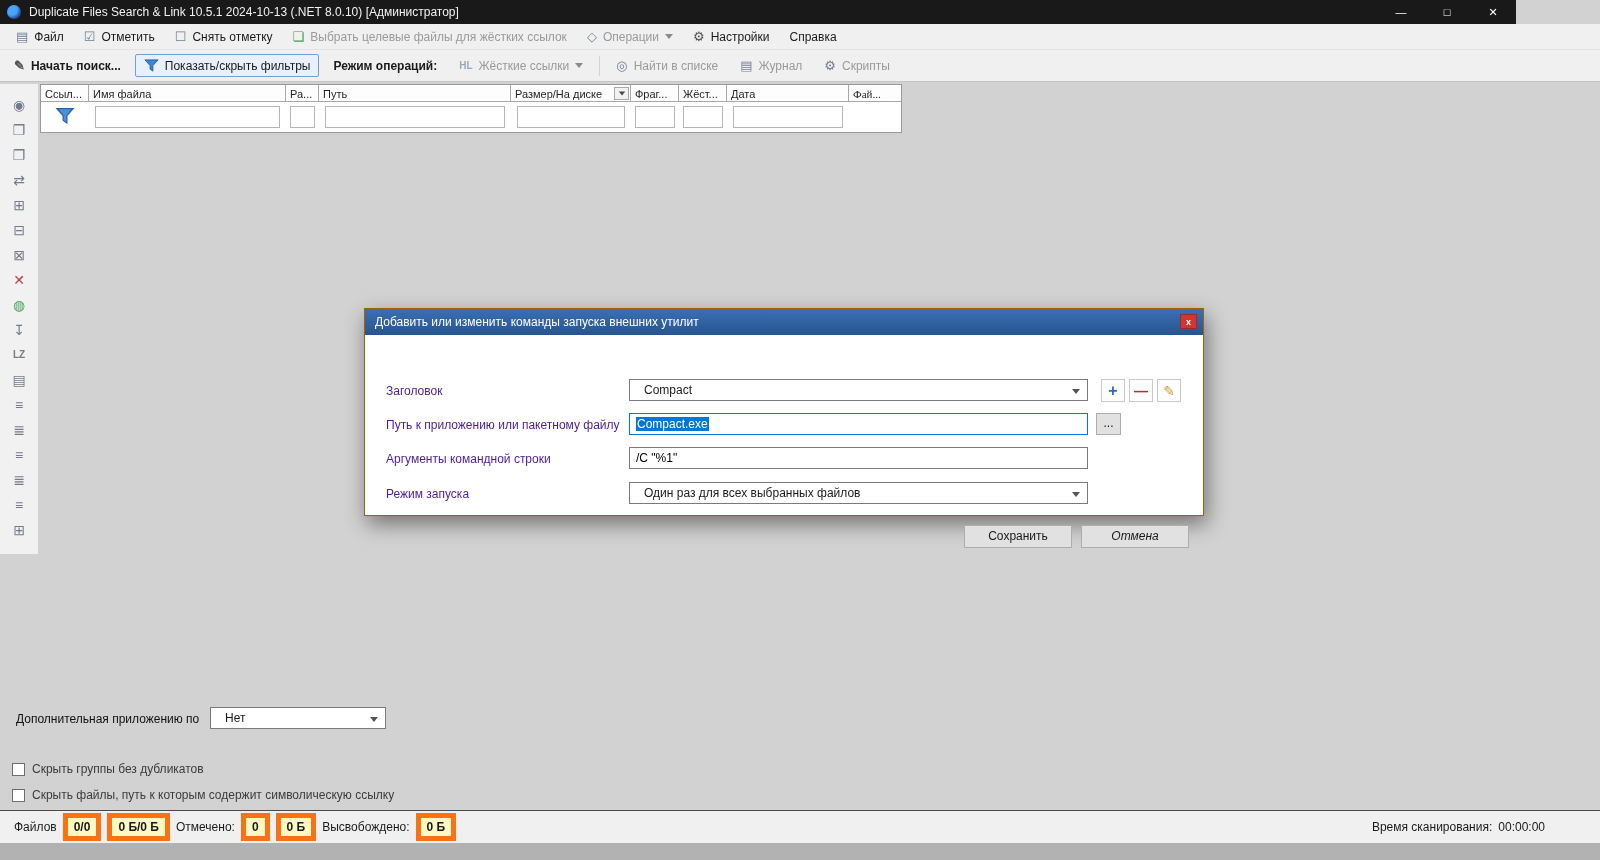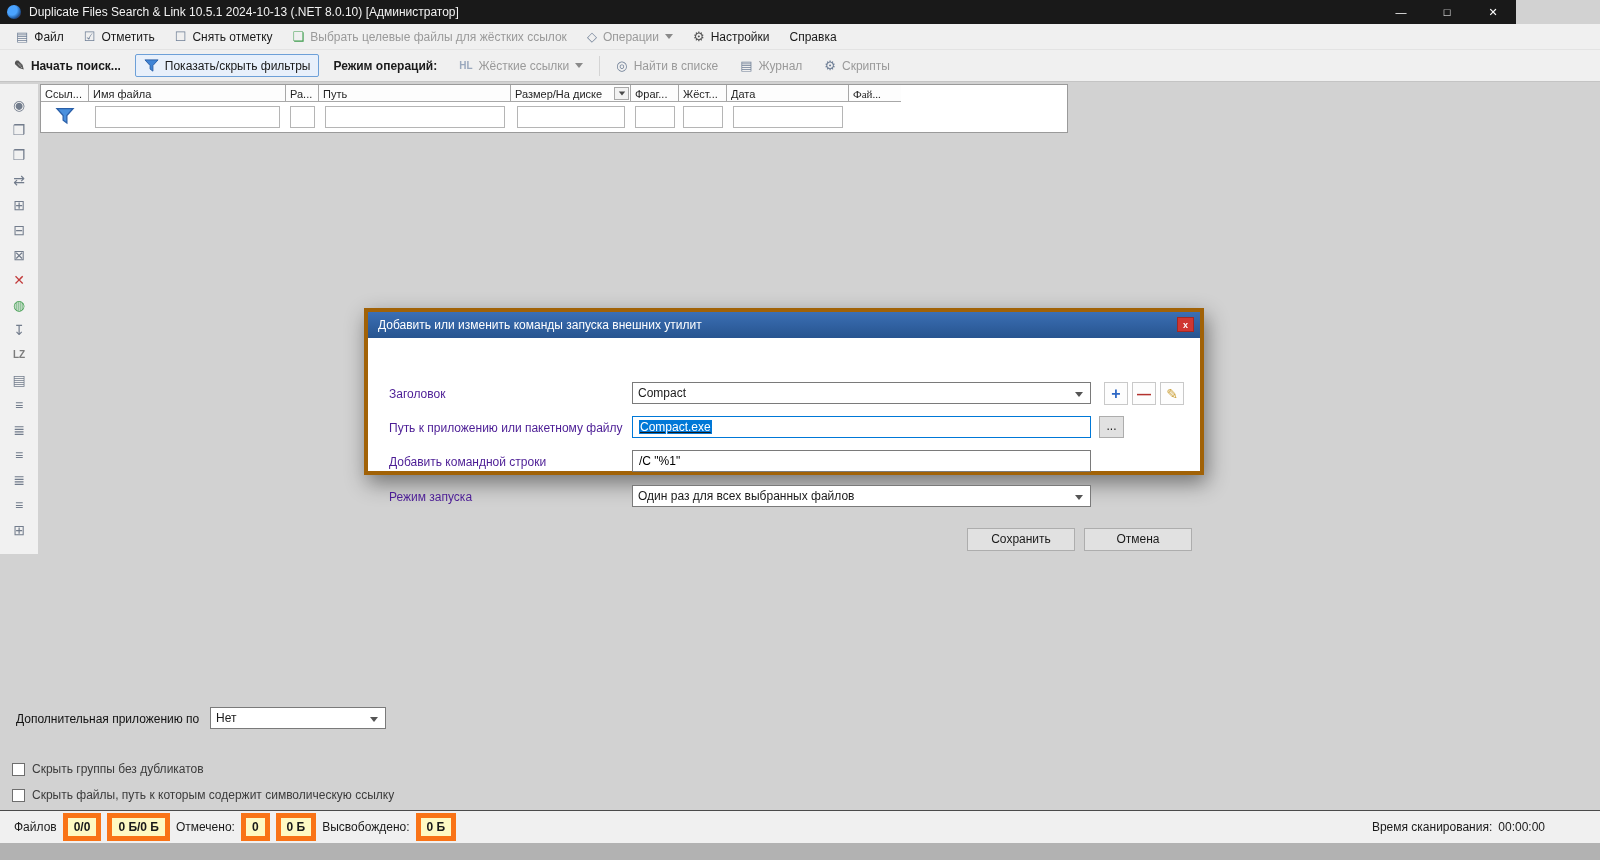--- a/index.html
+++ b/index.html
@@ -56,21 +56,21 @@
     background:#f1f1f1; display:flex; flex-direction:column; align-items:center;
     padding-top:10px; gap:4px;
   }
   .side-btn { width:24px; height:21px; display:flex; align-items:center; justify-content:center;
     color:#727c8c; font-size:14px; }
   .side-btn.c-red { color:#c23b3b; }
   .side-btn.c-green { color:#3f9d4e; }
   .side-btn.c-text { font-size:10px; font-weight:bold; color:#7c7c7c; }
   
   .table-top {
-    position:absolute; left:40px; top:84px; width:1028px;
+    position:absolute; left:40px; top:84px; width:862px;
     background:#fff; border:1px solid #9a9a9a;
   }
   .cols { display:grid; grid-template-columns:48px 197px 33px 192px 120px 48px 48px 122px 52px; }
   .th {
     height:17px; font-size:11px; color:#1f1f1f; padding:1px 0 0 4px;
     border-right:1px solid #a8a8a8; border-bottom:1px solid #a8a8a8;
     background:#fdfdfd; overflow:hidden; white-space:nowrap;
     display:flex; align-items:center; justify-content:space-between;
   }
   .th:last-child { border-right:none;font-family:Liberation Serif, serif; }
@@ -80,78 +80,78 @@
   .fr-cell { height:30px; display:flex; align-items:center; justify-content:center; }
   .flt {
     width:calc(100% - 12px); height:22px; border:1px solid #b5b5b5; background:#fff;
     font-family:"Liberation Sans", sans-serif; font-size:12px; padding:0 4px;
   }
   .flt.narrow { width:calc(100% - 8px); }
   
   .group-label { position:absolute; left:16px; top:712px; font-size:12px; color:#111; }
   .combo {
     background:#fff; border:1px solid #7a7a7a; height:22px;
-    display:flex; align-items:center; padding:0 22px 0 5px; position:relative; font-size:12px;
+    display:flex; align-items:center; padding:0 22px 0 14px; position:relative; font-size:12px;
   }
   .combo .tri { position:absolute; right:7px; top:9px; border-top-color:#555; }
   .group-combo { position:absolute; left:210px; top:707px; width:176px; }
   .chk-row { position:absolute; display:flex; align-items:flex-end; gap:7px; color:#3c3c3c; }
   .chk-box { width:13px; height:13px; border:1px solid #6e6e6e; background:#fff; flex:0 0 auto; }
   
   .statusbar {
     position:absolute; left:0; top:810px; width:1600px; height:33px;
     background:#f0f0f0; border-top:1px solid #4a4a4a;
     display:flex; align-items:center; padding-left:14px; gap:6px; font-size:12px;
   }
   .seg { border:5px solid #f97316; background:#fef9c3; padding:2px 6px; white-space:nowrap;font-weight:bold; }
   .sb-label { white-space:nowrap; }
   .sb-spacer { flex:1; }
   .bottom-strip { position:absolute; left:0; top:843px; width:1600px; height:17px; background:#b2b2b2; }
   
   .dialog {
-    position:absolute; left:364px; top:308px; width:840px; height:167px;
-    background:#fff; border:4px solid #a16207;
+    position:absolute; left:364px; top:308px; width:840px; height:208px;
+    background:#fff; border:1px solid #a16207;
     box-shadow:3px 8px 20px rgba(0,0,0,.45);
   }
   .dlg-title {
     height:26px; background:linear-gradient(#3b6fb4,#27548f); color:#fff;
     display:flex; align-items:center; padding:0 10px; font-size:12px; position:relative;
   }
   .dlg-close {
     position:absolute; right:6px; top:5px; width:17px; height:15px; background:#cf3732;
     color:#fff; font-size:9px; display:flex; align-items:center; justify-content:center;
     border:1px solid #a32824; font-weight:bold;
   }
   .dlg-label { position:absolute; left:21px; font-size:12px; color:#4c1d95; white-space:nowrap; }
   .dlg-combo { position:absolute; left:264px; width:459px; }
   .dlg-input {
     position:absolute; left:264px; width:459px; height:22px; border:1px solid #7a7a7a;
     background:#fff; font-family:"Liberation Sans", sans-serif; font-size:12px; padding:0 6px;
     display:flex; align-items:center;
   }
-  .dlg-input.focused { border-color:#0078d7;text-decoration:underline; }
+  .dlg-input.focused { border-color:#0078d7; }
   .sel-text { background:#0078d7; color:#fff; padding:0 1px; }
   .tool-btn {
     position:absolute; top:70px; width:24px; height:23px; background:#fdfdfd;
     border:1px solid #c9c9c9; display:flex; align-items:center; justify-content:center;
     font-size:14px; font-weight:bold;
   }
   .tool-btn.plus  { left:736px; color:#2e68c5; font-size:16px; }
   .tool-btn.minus { left:764px; color:#b3322e; }
   .tool-btn.pencil{ left:792px; color:#c99b2d; font-weight:normal; }
   .browse-btn {
     position:absolute; left:731px; top:104px; width:25px; height:22px;
     background:#e1e1e1; border:1px solid #adadad; text-align:center; line-height:18px; font-size:12px;
   }
   .dlg-btn {
     position:absolute; top:216px; width:108px; height:23px; background:#e1e1e1;
     border:1px solid #adadad; text-align:center; line-height:21px; font-size:12px;
   }
   .dlg-btn.save { left:599px; }
-  .dlg-btn.cancel { left:716px; }
+  .dlg-btn.cancel { left:716px;font-style:italic; }
 </style>
 </head>
 <body>
 
 <div class="titlebar">
   <span class="app-icon"></span>
   <span class="title">Duplicate Files Search &amp; Link 10.5.1 2024-10-13 (.NET 8.0.10) [Администратор]</span>
   <div class="win-controls">
     <span class="win-btn">—</span>
     <span class="win-btn">□</span>
@@ -357,21 +357,21 @@
   <span class="tool-btn plus">+</span>
   <span class="tool-btn minus">—</span>
   <span class="tool-btn pencil">✎</span>
 
   <div class="dlg-label" style="top:109px;">Путь к приложению или пакетному файлу</div>
   <div class="dlg-input focused" style="top:104px;">
     <span class="sel-text">Compact.exe</span>
   </div>
   <div class="browse-btn">...</div>
 
-  <div class="dlg-label" style="top:143px;">Добавить командной строки</div>
+  <div class="dlg-label" style="top:143px;">Аргументы командной строки</div>
   <input class="dlg-input" style="top: 138px;" value="/C &quot;%1&quot;">
 
   <div class="dlg-label" style="top:178px;">Режим запуска</div>
   <div class="combo dlg-combo" style="top:173px;">
     <span>Один раз для всех выбранных файлов</span>
     <span class="tri"></span>
   </div>
 
   <div class="dlg-btn save">Сохранить</div>
   <div class="dlg-btn cancel">Отмена</div>

